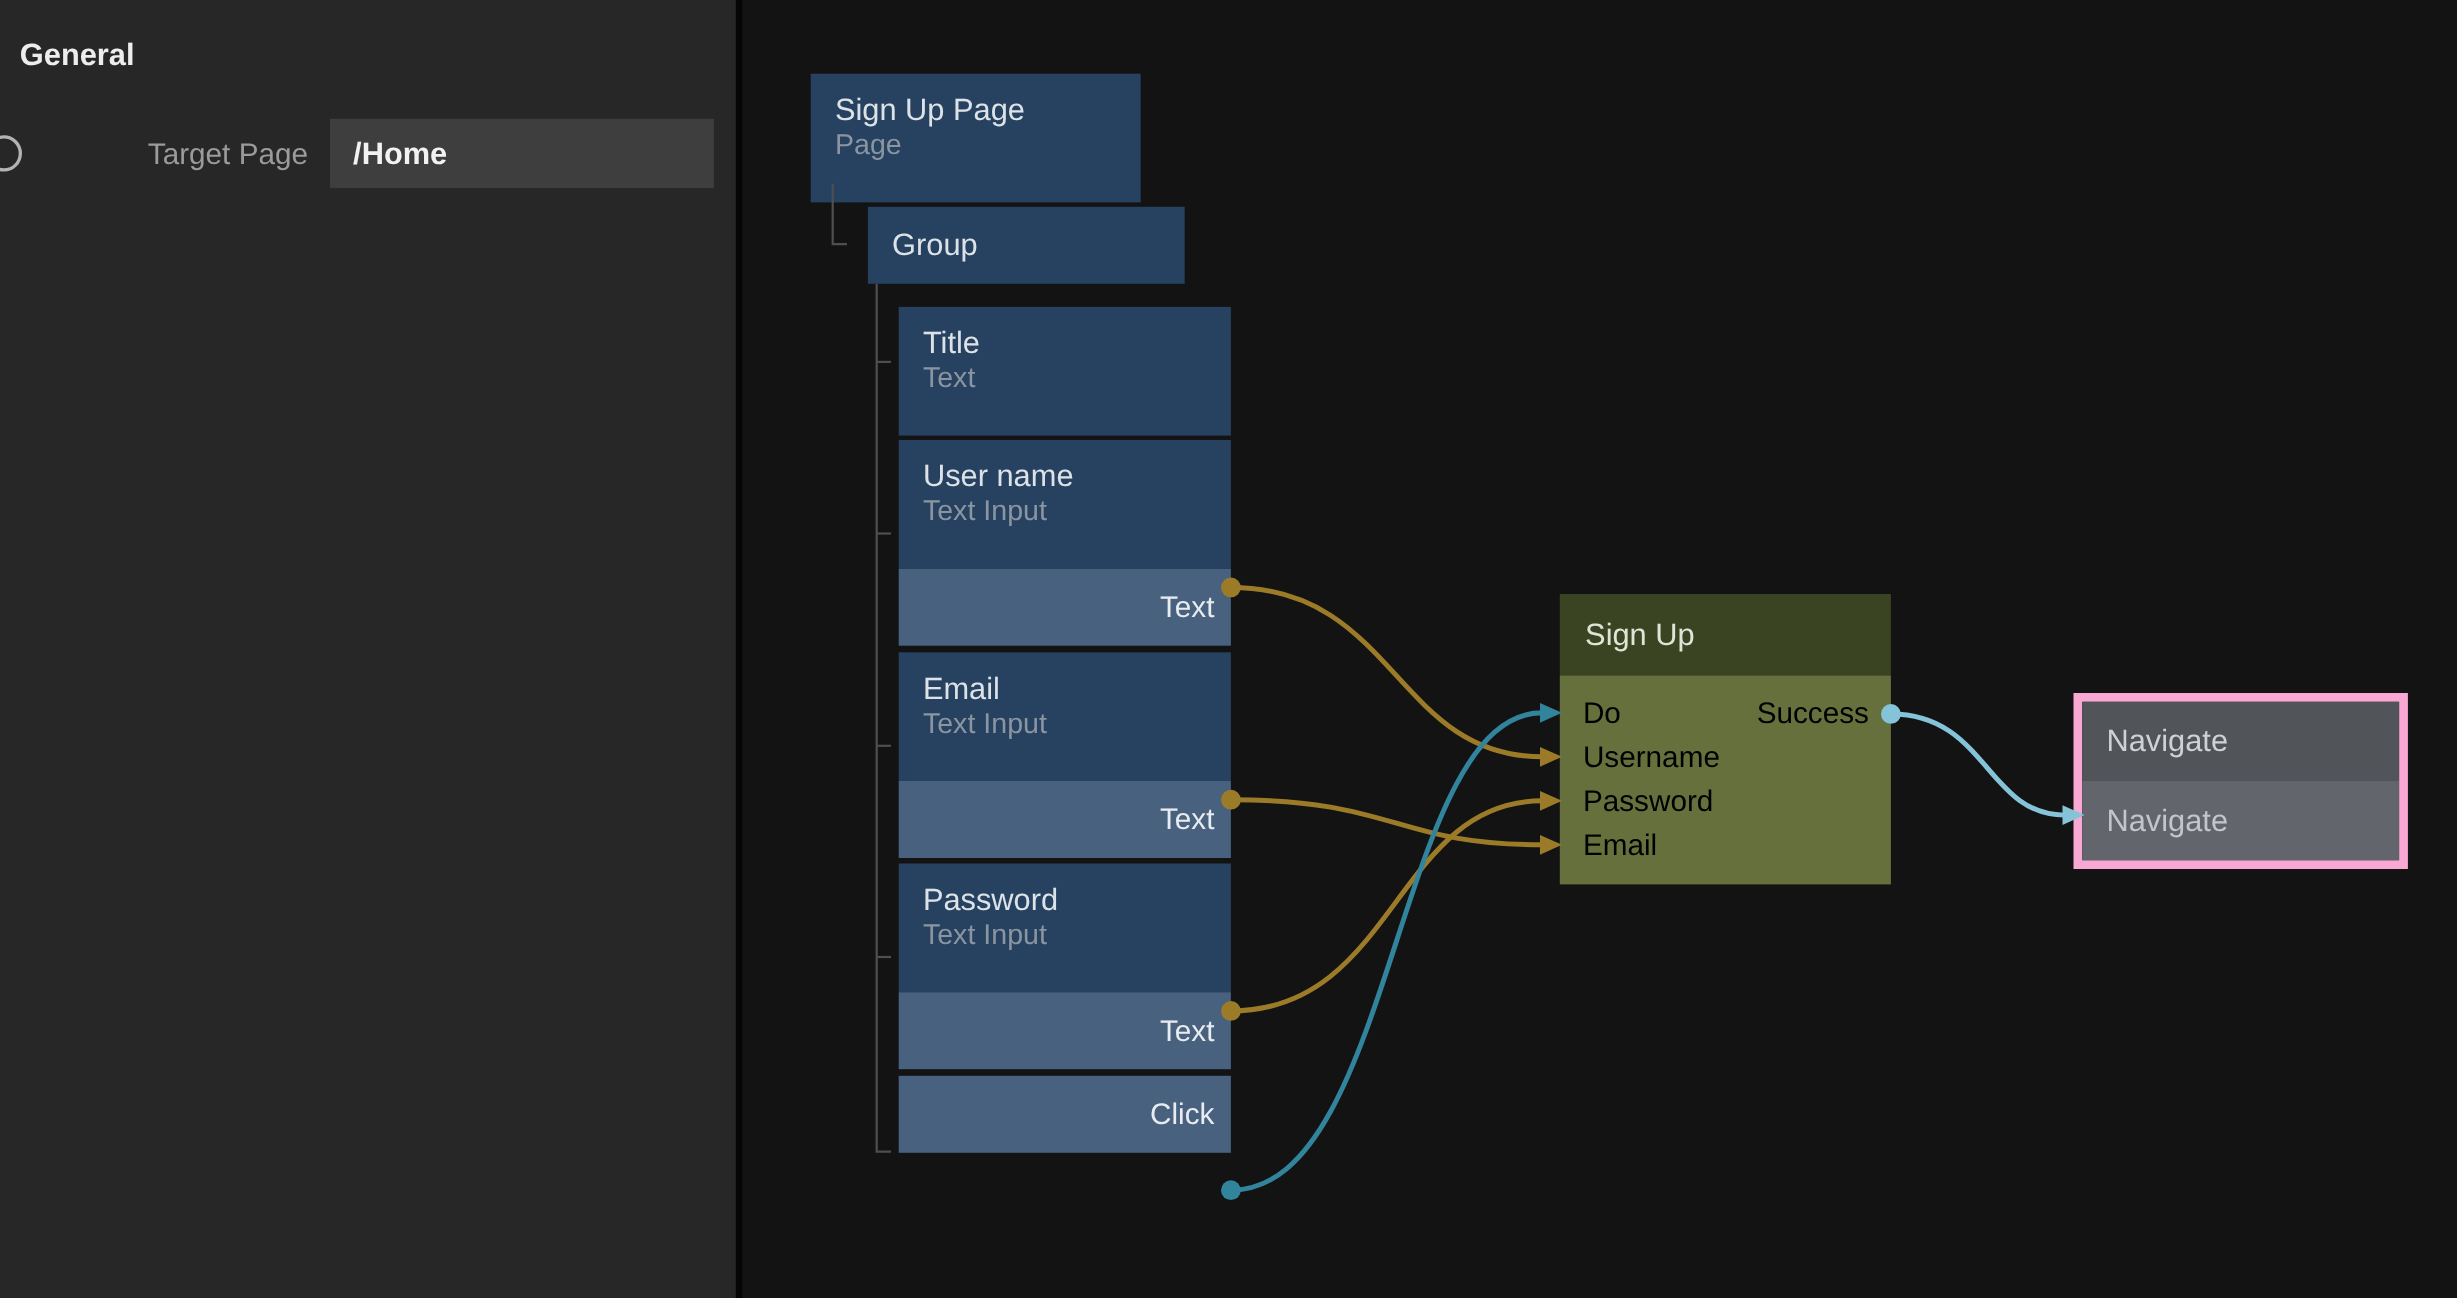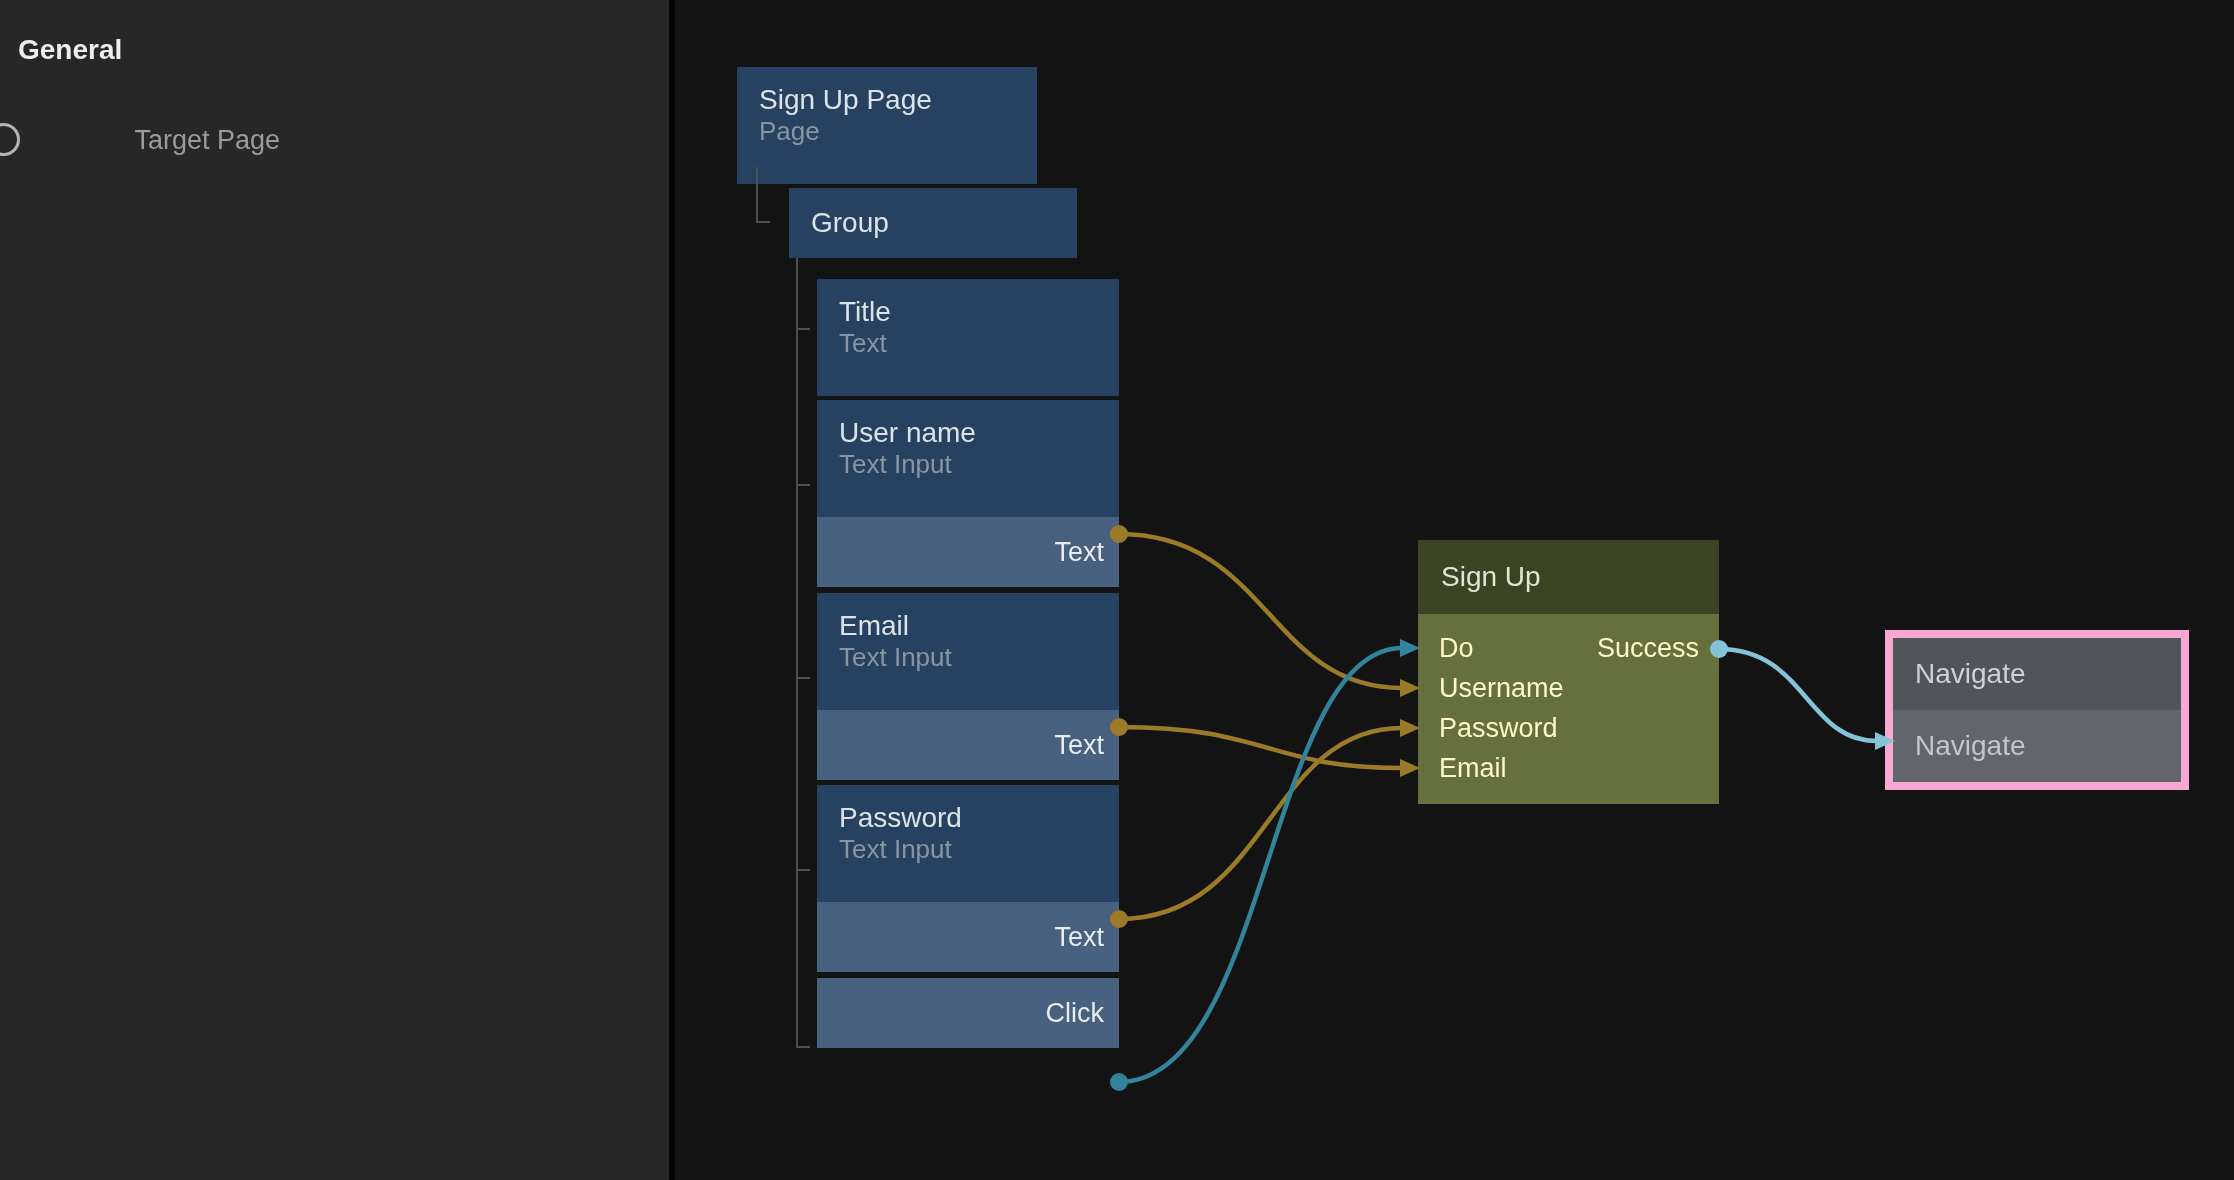--- a/index.html
+++ b/index.html
@@ -25,40 +25,43 @@
   .ntitle{font-size:28px;line-height:32px;color:#dde2e7;}
   .nsub{font-size:26px;line-height:30px;color:#8a95a1;}
   .ports{background:#47617e;height:70px;display:flex;align-items:center;justify-content:flex-end;padding-right:15px;}
   .port-label{font-size:27px;color:#e8ebef;}
 
   
   .olive-header{height:74px;background:#3a4422;display:flex;align-items:center;padding-left:23px;
                 font-size:28px;color:#e0e4d6;}
   .olive-body{background:#66703d;padding:14px 0 16px 0;}
   .srow{height:40px;display:flex;align-items:center;justify-content:space-between;
-        padding:0 20px 0 21px;font-size:27px;color:#fef9c3;}
+        padding:0 20px 0 21px;font-size:27px;color:#000000;}
 
   
   .nav{border:8px solid #f9a8d4;}
   .nav-header{height:72px;background:#515459;display:flex;align-items:center;padding-left:22px;
               font-size:28px;color:#ced1d5;}
   .nav-body{height:72px;background:#62656b;display:flex;align-items:center;padding-left:22px;
             font-size:28px;color:#c2c5c9;}
 
   #wires{position:absolute;left:0;top:0;z-index:5;pointer-events:none;}
 </style>
 </head>
 <body>
 
 <div id="root">
 
   <div class="panel">
     <div class="panel-title">General</div>
     <div class="radio"></div>
     <div class="field-label">Target Page</div>
+    <div class="field-input">
+      <span>/Home</span>
+    </div>
   </div>
 
   <div class="divider"></div>
 
   <div class="canvas"></div>
 
   <div class="node" style="left:737px;top:67px;width:300px;border-radius:23px;">
     <div class="bheader two" style="height:100px;">
       <div class="ntitle">Sign Up Page</div>
       <div class="nsub">Page</div>

